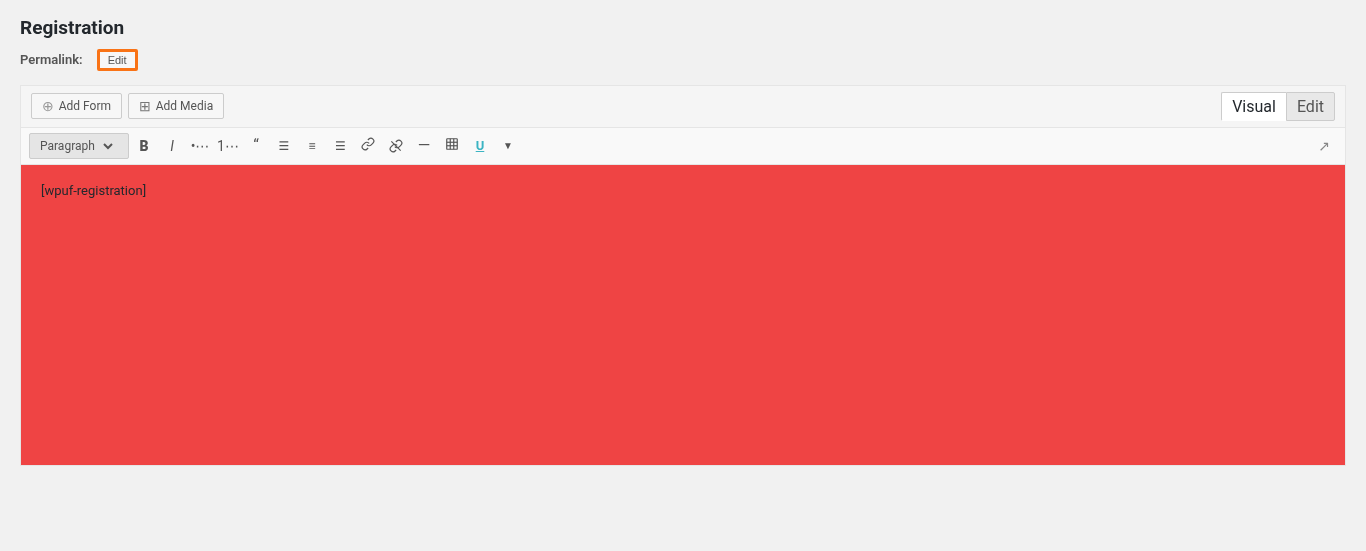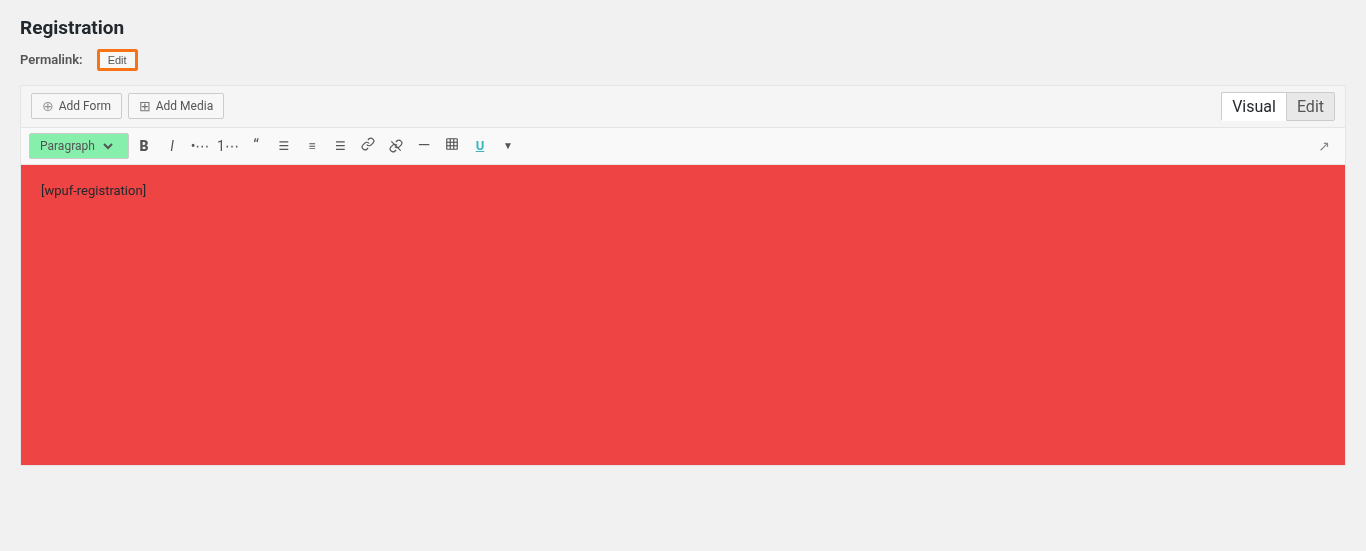--- a/index.html
+++ b/index.html
@@ -138,21 +138,21 @@
       border-bottom: 1px solid #e5e5e5;
       gap: 2px;
       flex-wrap: nowrap;
     }
 
     .paragraph-select {
       display: flex;
       align-items: center;
       gap: 3px;
       padding: 2px 6px;
-      background: #86efac;
+      background: #e5e5e5;
       border: 1px solid #ccc;
       border-radius: 2px;
       cursor: pointer;
       font-size: 12px;
       color: #555;
       min-width: 100px;
       height: 26px;
       font-family: inherit;
     }
 

